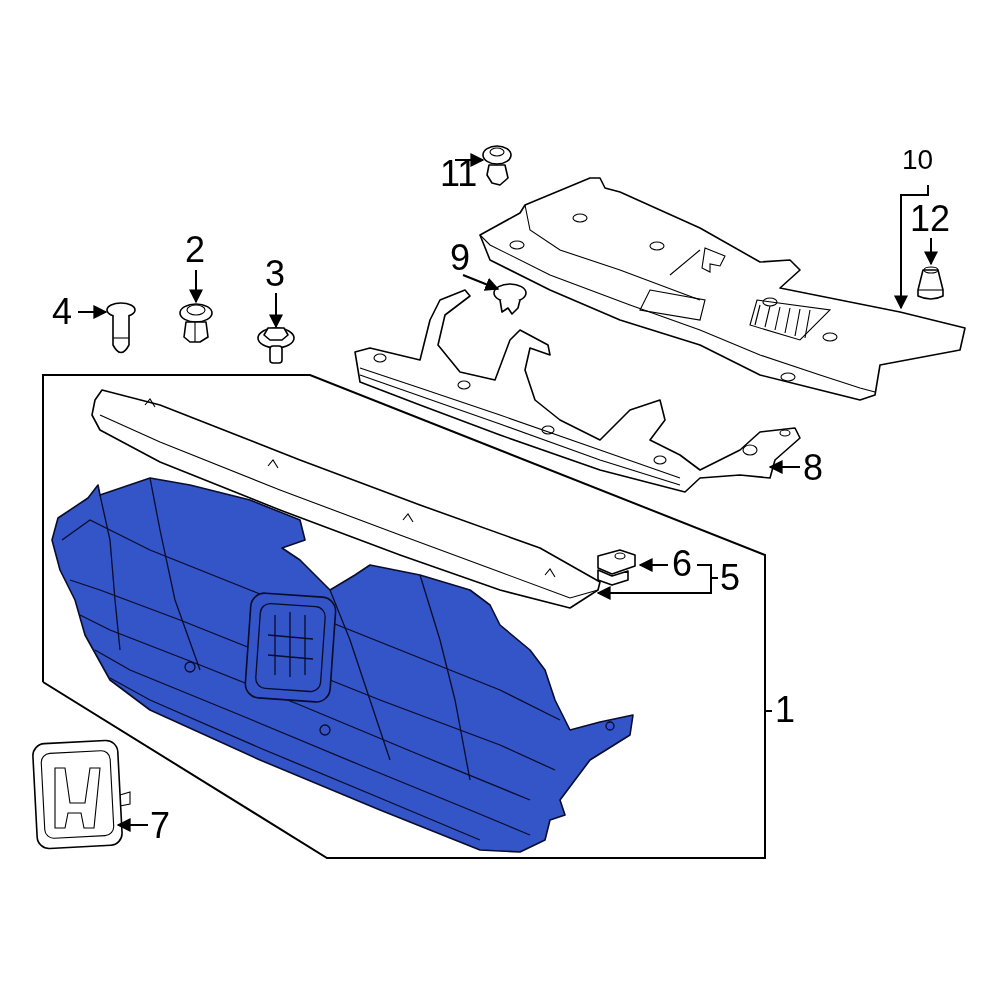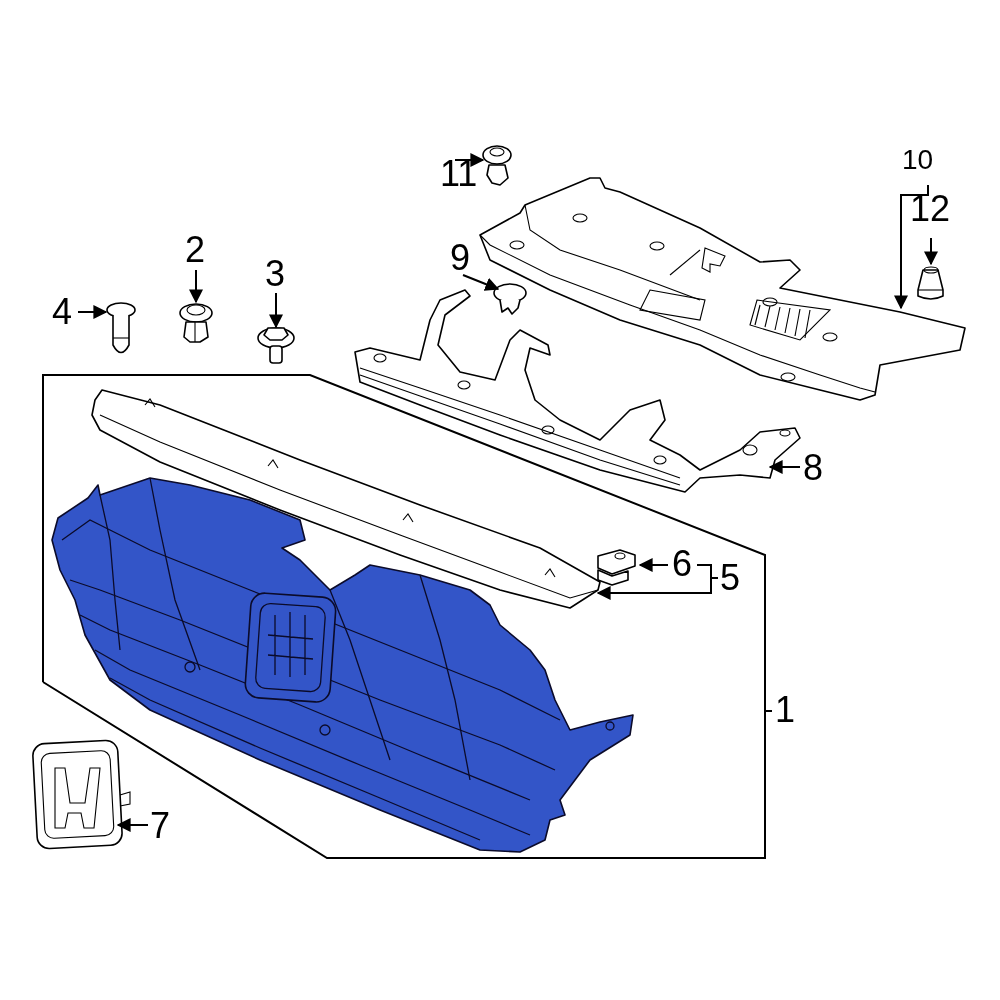--- a/index.html
+++ b/index.html
@@ -155,13 +155,13 @@
 <div style="position:absolute;left:185px;top:232px;font-size:36px;line-height:36px;">2</div>
 <div style="position:absolute;left:265px;top:256px;font-size:36px;line-height:36px;">3</div>
 <div style="position:absolute;left:52px;top:294px;font-size:36px;line-height:36px;">4</div>
 <div style="position:absolute;left:720px;top:560px;font-size:36px;line-height:36px;">5</div>
 <div style="position:absolute;left:672px;top:546px;font-size:36px;line-height:36px;">6</div>
 <div style="position:absolute;left:150px;top:808px;font-size:36px;line-height:36px;">7</div>
 <div style="position:absolute;left:803px;top:450px;font-size:36px;line-height:36px;">8</div>
 <div style="position:absolute;left:450px;top:240px;font-size:36px;line-height:36px;">9</div>
 <div style="position:absolute;left:902px;top:142px;font-size:28px;line-height:36px;">10</div>
 <div style="position:absolute;left:416px;top:156px;font-size:36px;line-height:36px;margin-left:24px;">11</div>
-<div style="position:absolute;left:910px;top:191px;font-size:36px;line-height:36px;">12</div>
+<div style="position:absolute;left:910px;top:201px;font-size:36px;line-height:36px;">12</div>
 
 </body></html>

